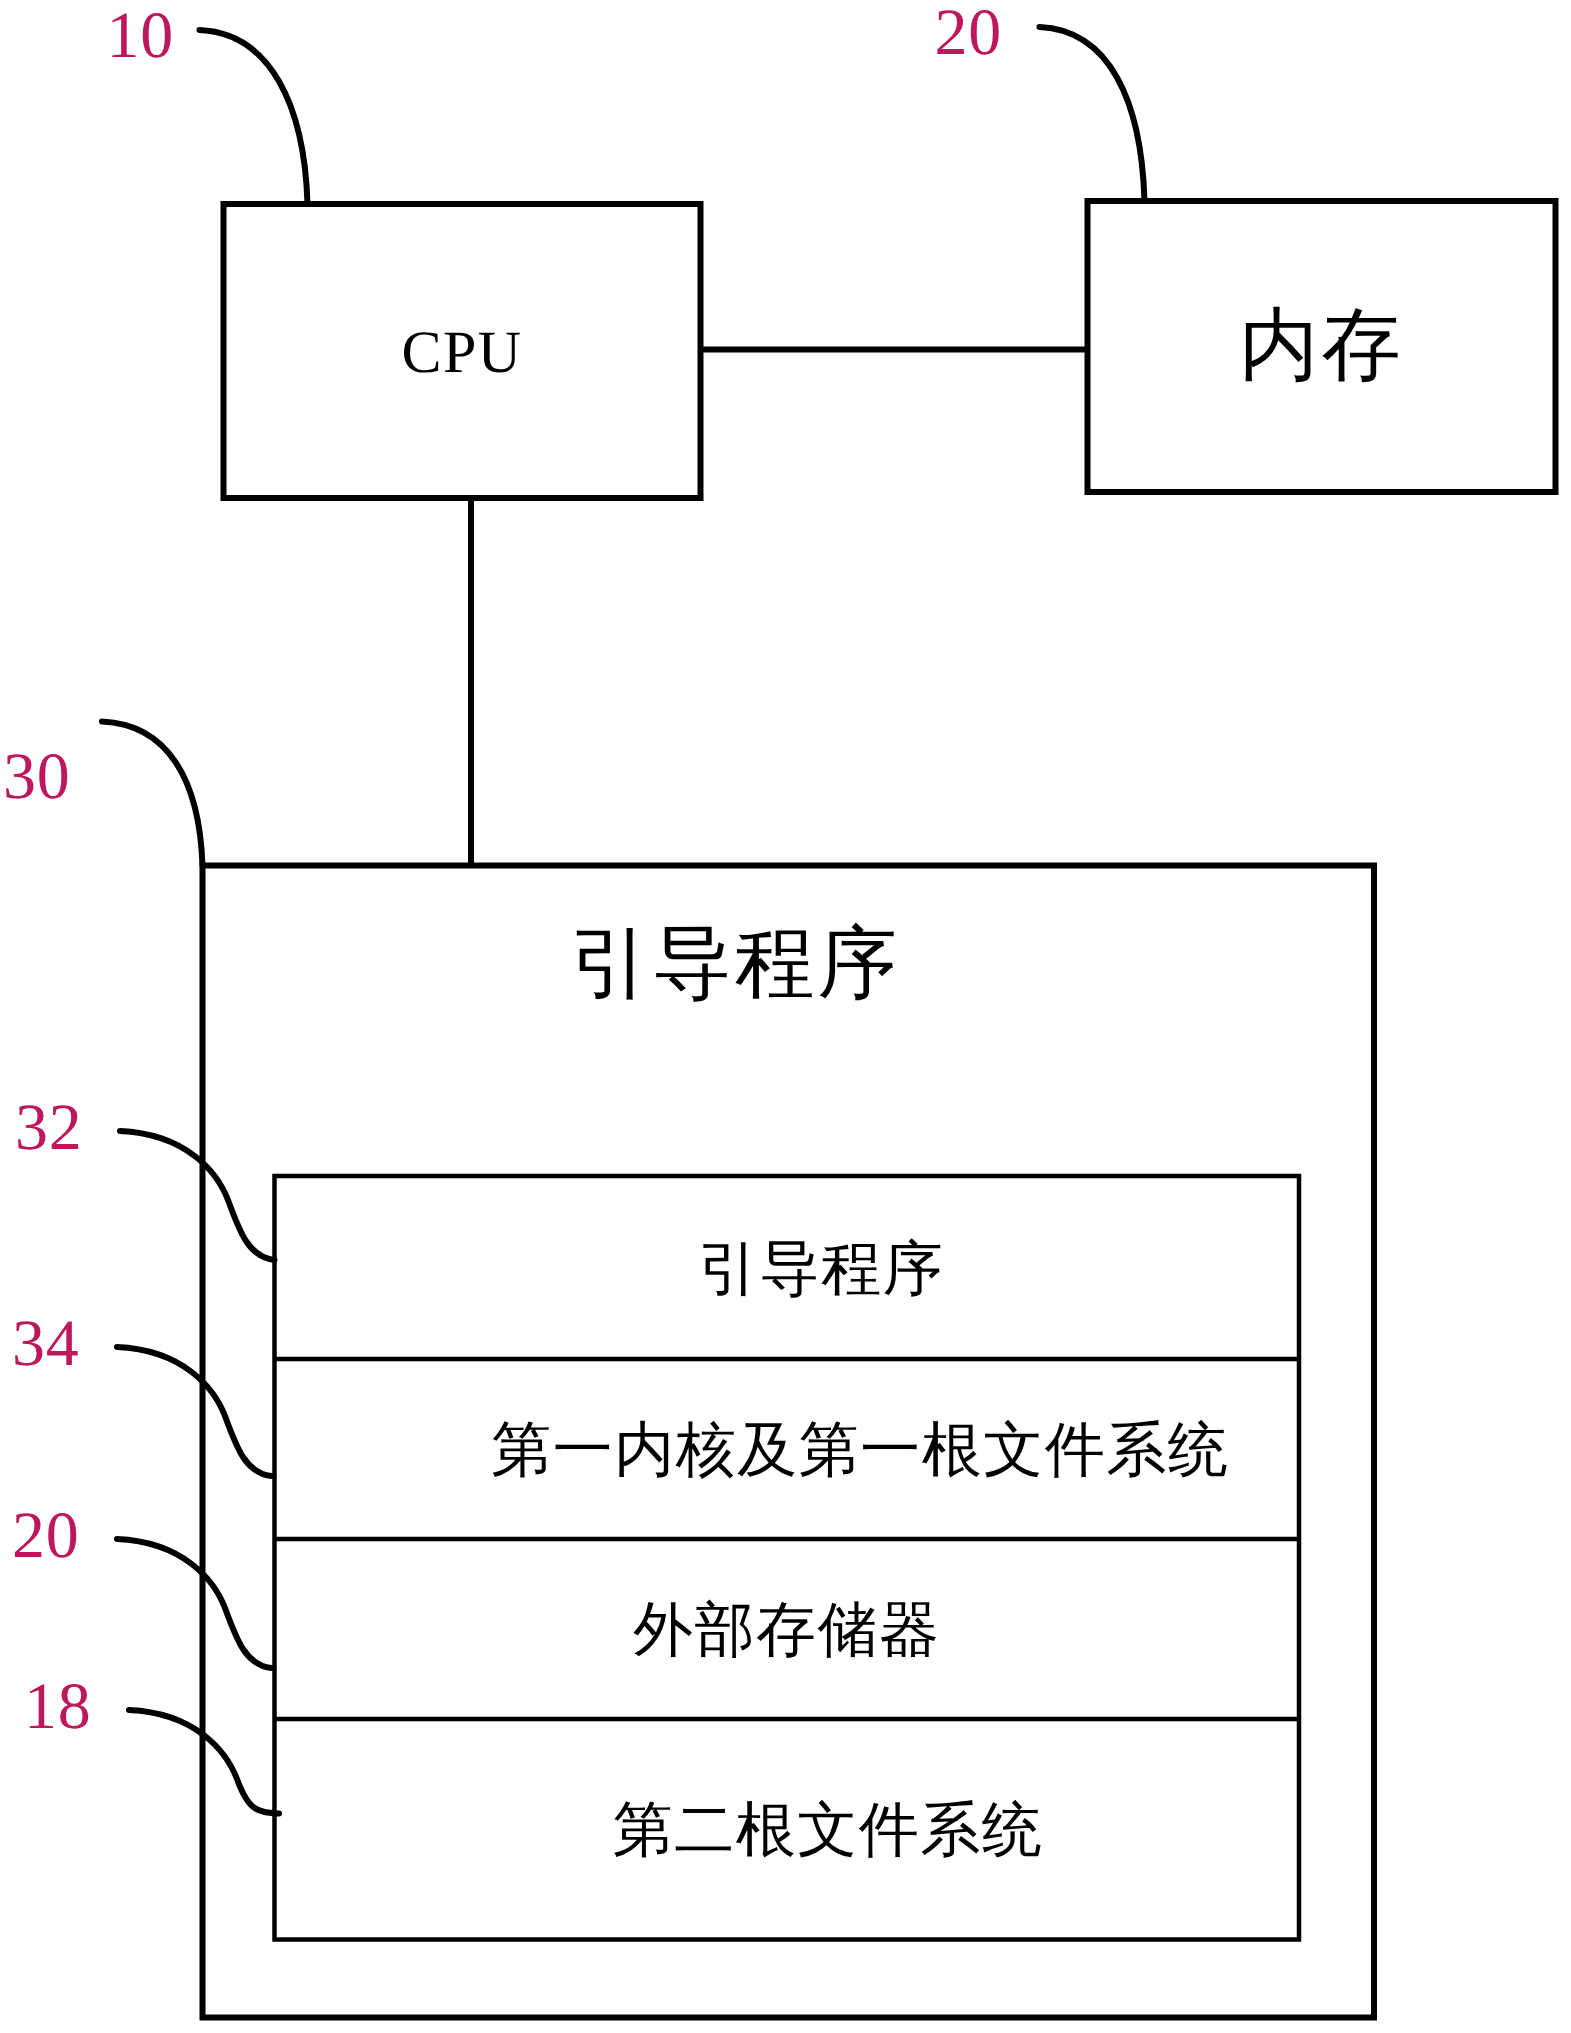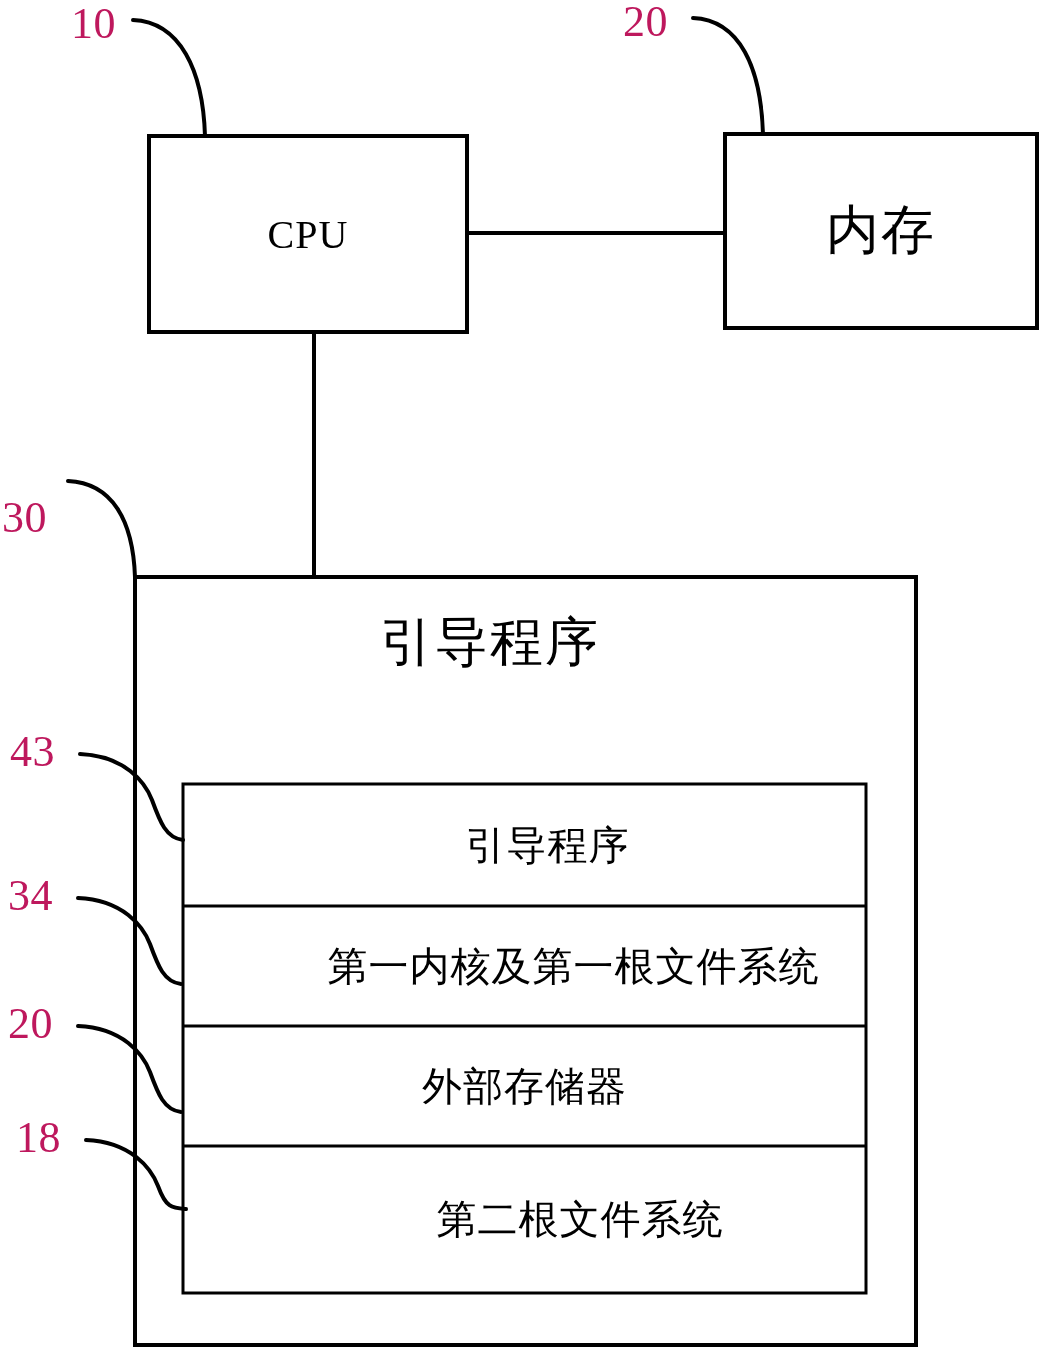--- a/index.html
+++ b/index.html
@@ -98,35 +98,35 @@
 
     <path d="M 86 1140 C 131 1142 151 1168 158 1186 C 166 1208 172 1208 186 1209" fill="none" stroke="#000000" stroke-width="4" stroke-linecap="round"></path>
   </svg>
 
   <div class="ref-num" style="left:71px; top:2px;">10</div>
 
   <div class="ref-num" style="left:623px; top:0px;">20</div>
 
   <div class="ref-num" style="left:2px; top:458px;margin-top:38px;">30</div>
 
-  <div class="ref-num" style="left:10px; top:730px;">43</div>
+  <div class="ref-num" style="left:10px; top:730px;">32</div>
 
   <div class="ref-num" style="left:8px; top:874px;">34</div>
 
   <div class="ref-num" style="left:8px; top:1002px;">20</div>
 
   <div class="ref-num" style="left:16px; top:1116px;">18</div>
 
   <div class="box-label label-latin" style="left:149px; top:136px; width:318px; height:196px;">CPU</div>
 
   <div class="box-label label-cjk" style="left:725px; top:134px; width:312px; height:194px;">内存</div>
 
   <div class="box-label label-cjk" style="left:135px; top:615px; width:710px; height:56px;">引导程序</div>
 
   <div class="box-label label-cjk-sm" style="left:183px; top:784px; width:683px; height:122px;padding-left:23px;">引导程序</div>
 
   <div class="box-label label-cjk-sm" style="left:183px; top:906px; width:781px; height:120px;">第一内核及第一根文件系统</div>
 
   <div class="box-label label-cjk-sm" style="left:183px; top:1026px; width:683px; height:120px;">外部存储器</div>
 
-  <div class="box-label label-cjk-sm" style="left:183px; top:1146px; width:738px; height:147px;margin-left:28px;">第二根文件系统</div>
+  <div class="box-label label-cjk-sm" style="left:183px; top:1146px; width:738px; height:147px;">第二根文件系统</div>
 
 </div>
 
 </body></html>

